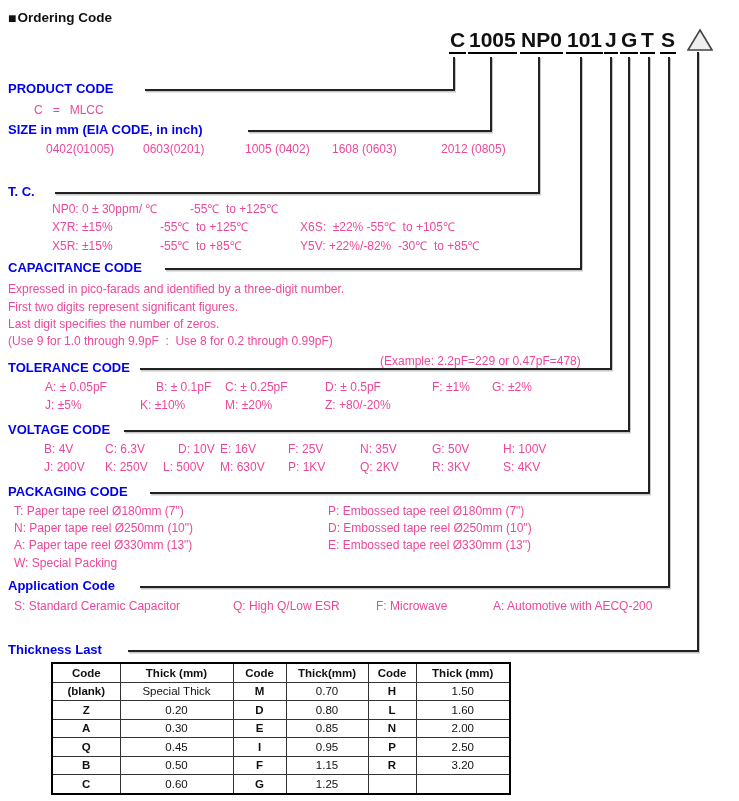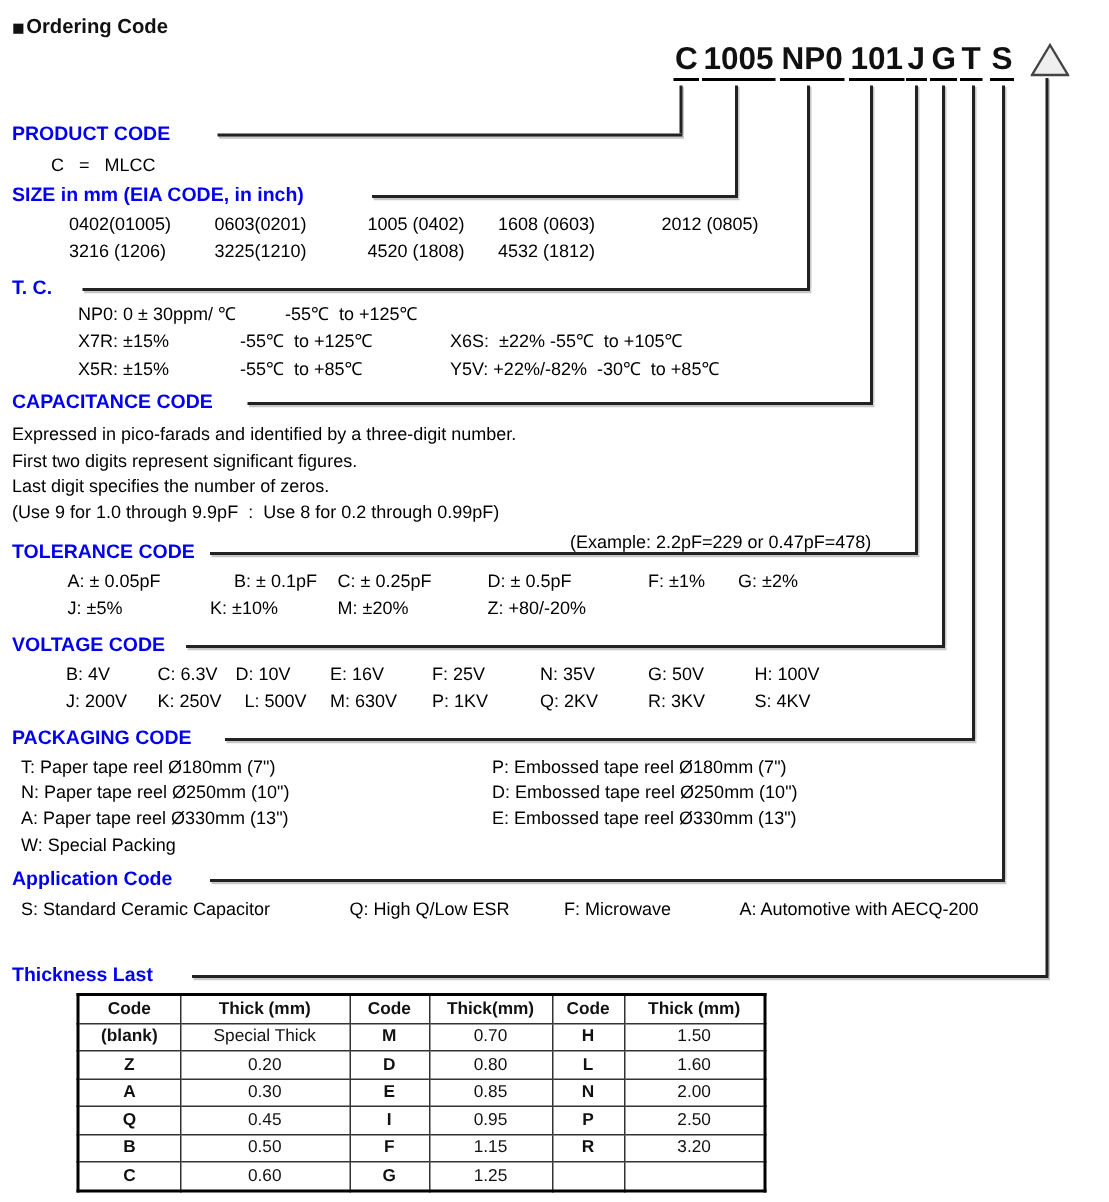--- a/index.html
+++ b/index.html
@@ -1,18 +1,18 @@
 <!DOCTYPE html>
 <html><head>
 <meta charset="utf-8">
 <style>
   html,body{margin:0;padding:0;background:#fff;}
   .page{position:relative;width:739px;height:801px;background:#fff;overflow:hidden;
         font-family:"Liberation Sans", sans-serif;color:#111;}
-  .t{position:absolute;white-space:pre;font-size:12px;line-height:1.05;color:#000000;}
+  .t{position:absolute;white-space:pre;font-size:12px;line-height:1.05;color:#ec4899;}
   .heading{position:absolute;white-space:pre;font-weight:bold;font-size:13px;color:#0000EE;line-height:1.05;}
   .hdr{position:absolute;left:8px;top:10px;display:flex;align-items:center;gap:1px;}
   .hdr .bullet{font-size:14px;line-height:1;}
   .hdr .title{font-weight:bold;font-size:13.5px;}
   .seg{position:absolute;font-weight:bold;font-size:21px;line-height:1;
        border-bottom:2.5px solid #000;padding:0 1px 2px 1px;top:29px;}
   .tri{position:absolute;left:687px;top:28px;width:26px;height:24px;}
   .vl{position:absolute;width:2px;background:#222;box-shadow:1px 1px 0 rgba(0,0,0,0.22);}
   .hl{position:absolute;height:2px;background:#222;box-shadow:1px 1.5px 0 rgba(0,0,0,0.22);}
   .row{position:absolute;left:0;top:0;width:739px;height:16px;}
@@ -75,26 +75,20 @@
 
   <span class="t" style="left:34px;top:104px">C   =   MLCC</span>
 
   <div class="row" style="top:143px">
     <span class="t" style="left:46px">0402(01005)</span>
     <span class="t" style="left:143px">0603(0201)</span>
     <span class="t" style="left:245px">1005 (0402)</span>
     <span class="t" style="left:332px">1608 (0603)</span>
     <span class="t" style="left:441px">2012 (0805)</span>
   </div>
-  <div class="row" style="top:161px">
-    <span class="t" style="left:46px">3216 (1206)</span>
-    <span class="t" style="left:143px">3225(1210)</span>
-    <span class="t" style="left:245px">4520 (1808)</span>
-    <span class="t" style="left:332px">4532 (1812)</span>
-  </div>
 
   <div class="row" style="top:203px">
     <span class="t" style="left:52px">NP0: 0 ± 30ppm/ ℃</span>
     <span class="t" style="left:190px">-55℃  to +125℃</span>
   </div>
   <div class="row" style="top:221px">
     <span class="t" style="left:52px">X7R: ±15%</span>
     <span class="t" style="left:160px">-55℃  to +125℃</span>
     <span class="t" style="left:300px">X6S:  ±22% -55℃  to +105℃</span>
   </div>
@@ -121,21 +115,21 @@
   <div class="row" style="top:399px">
     <span class="t" style="left:45px">J: ±5%</span>
     <span class="t" style="left:140px">K: ±10%</span>
     <span class="t" style="left:225px">M: ±20%</span>
     <span class="t" style="left:325px">Z: +80/-20%</span>
   </div>
 
   <div class="row" style="top:443px">
     <span class="t" style="left:44px">B: 4V</span>
     <span class="t" style="left:105px">C: 6.3V</span>
-    <span class="t" style="left:157px">D: 10V</span>
+    <span class="t" style="left:178px">D: 10V</span>
     <span class="t" style="left:220px">E: 16V</span>
     <span class="t" style="left:288px">F: 25V</span>
     <span class="t" style="left:360px">N: 35V</span>
     <span class="t" style="left:432px">G: 50V</span>
     <span class="t" style="left:503px">H: 100V</span>
   </div>
   <div class="row" style="top:461px">
     <span class="t" style="left:44px">J: 200V</span>
     <span class="t" style="left:105px">K: 250V</span>
     <span class="t" style="left:163px">L: 500V</span>

